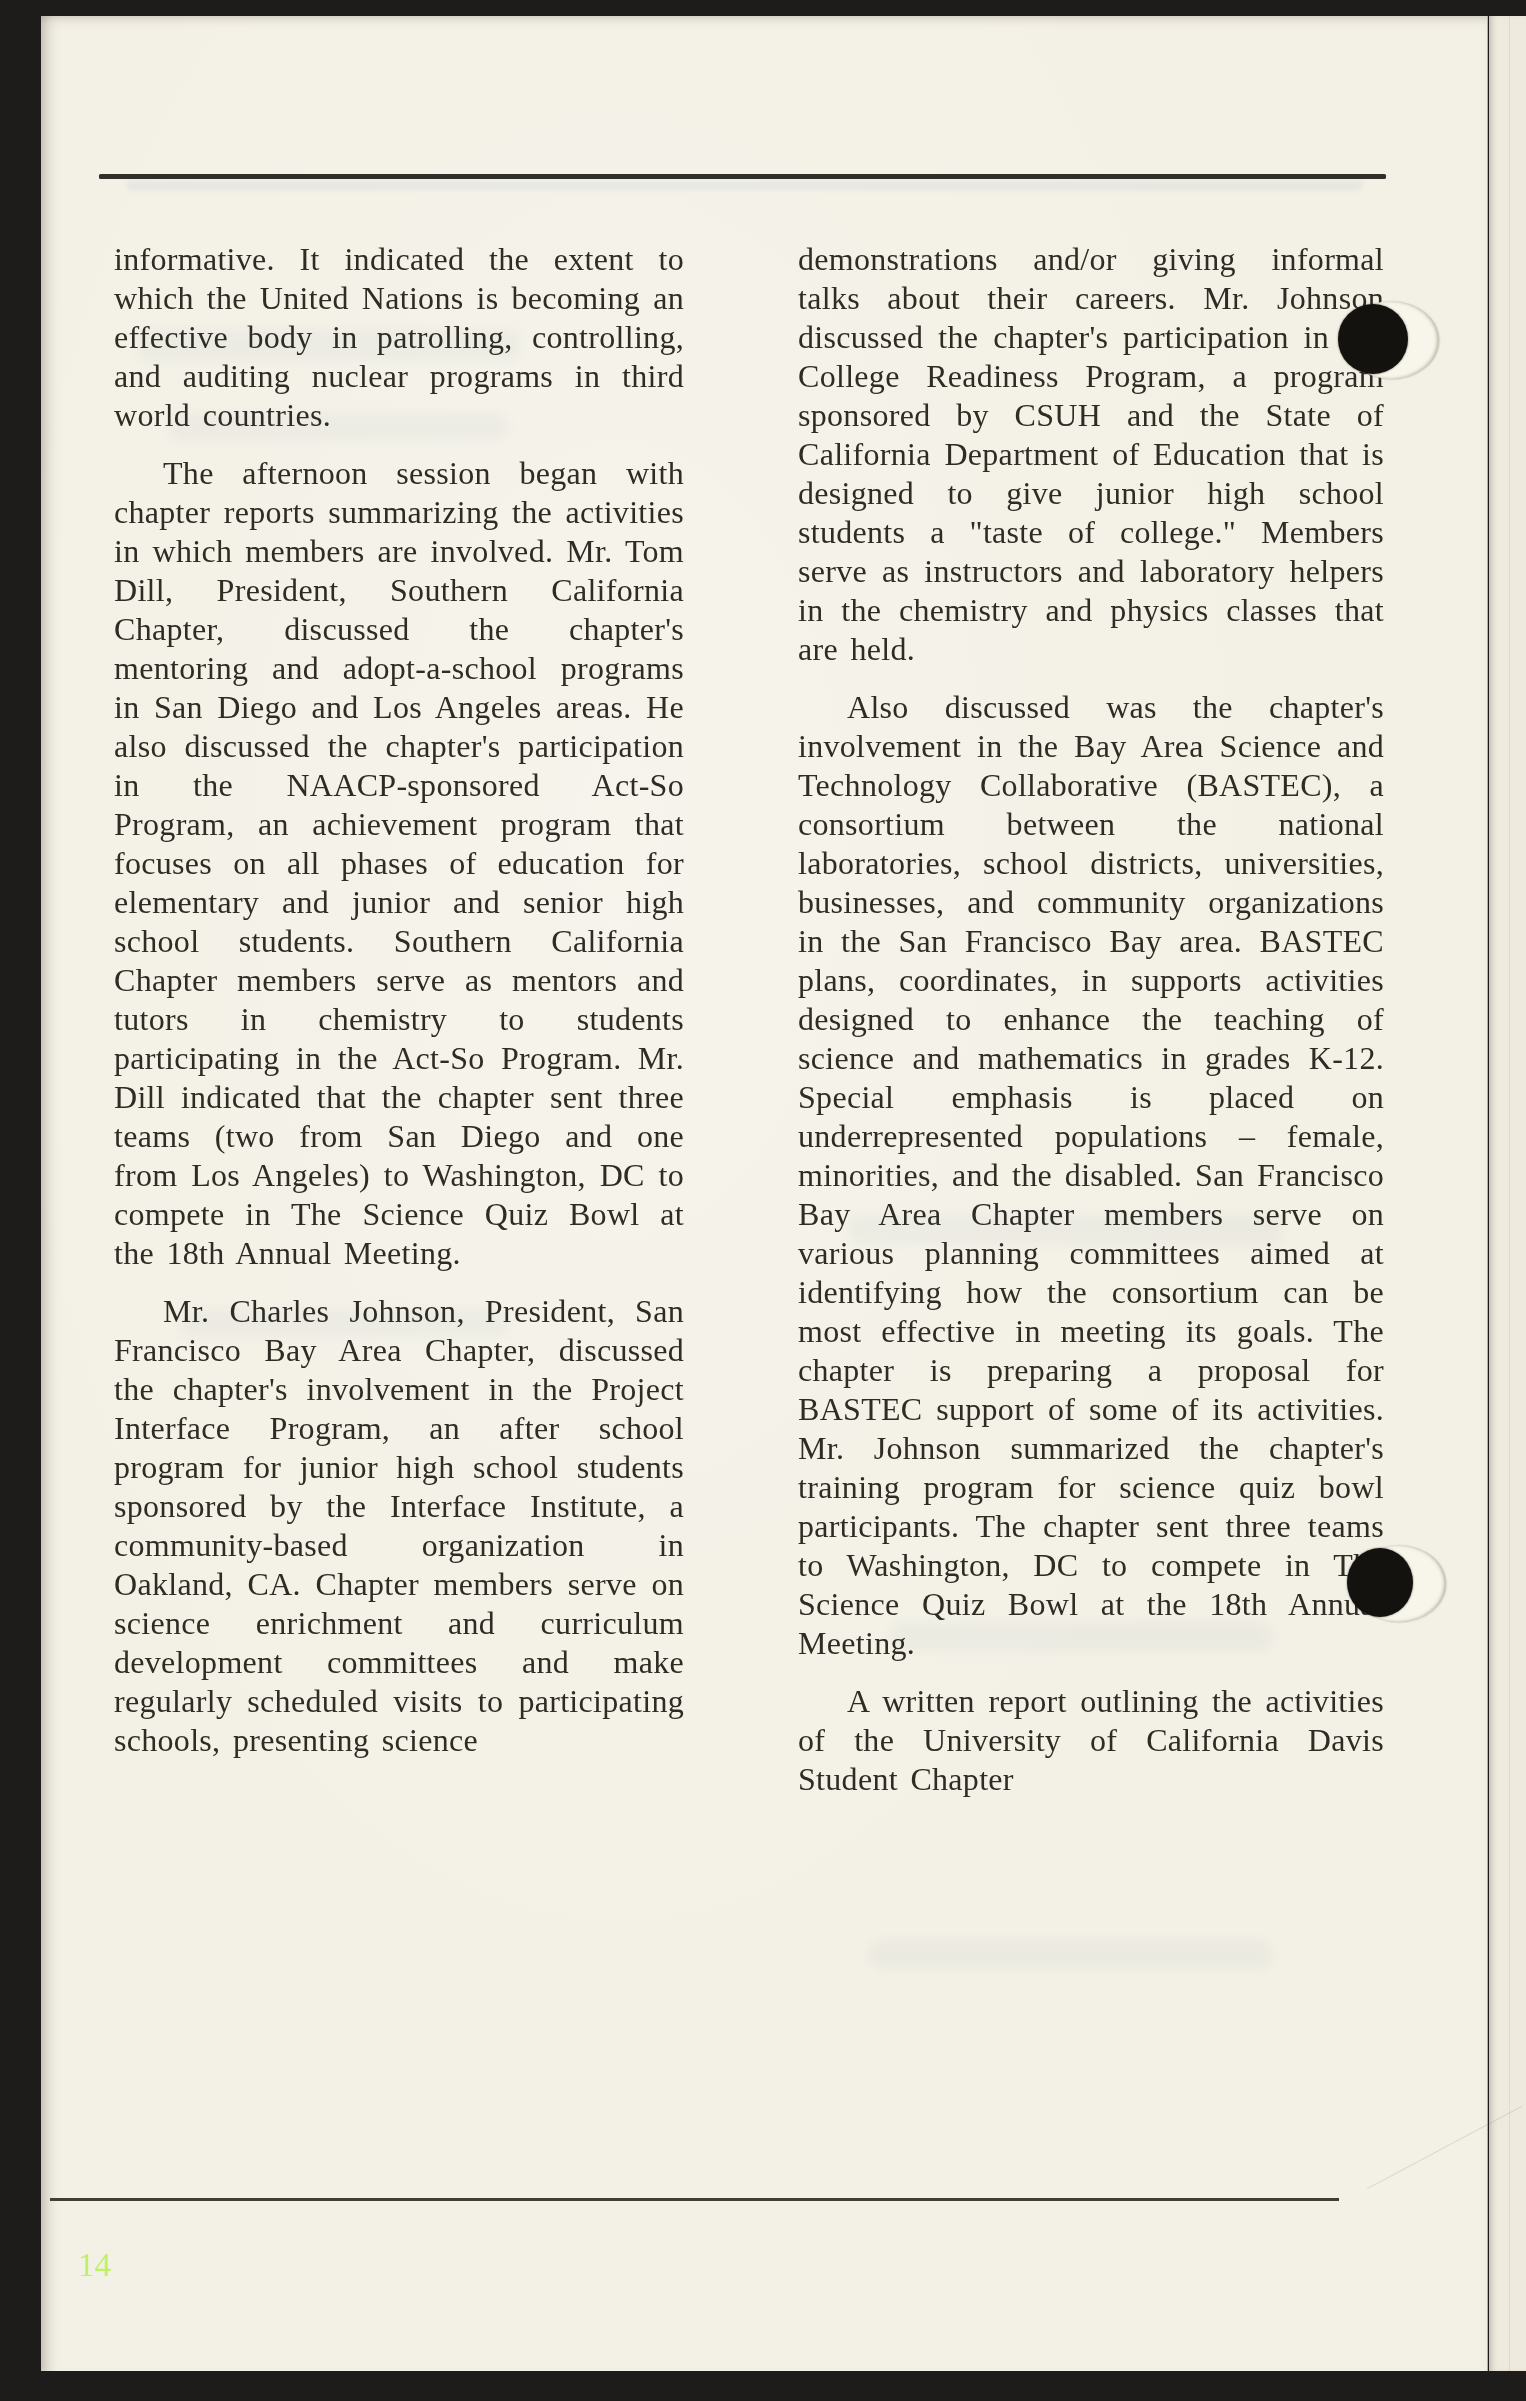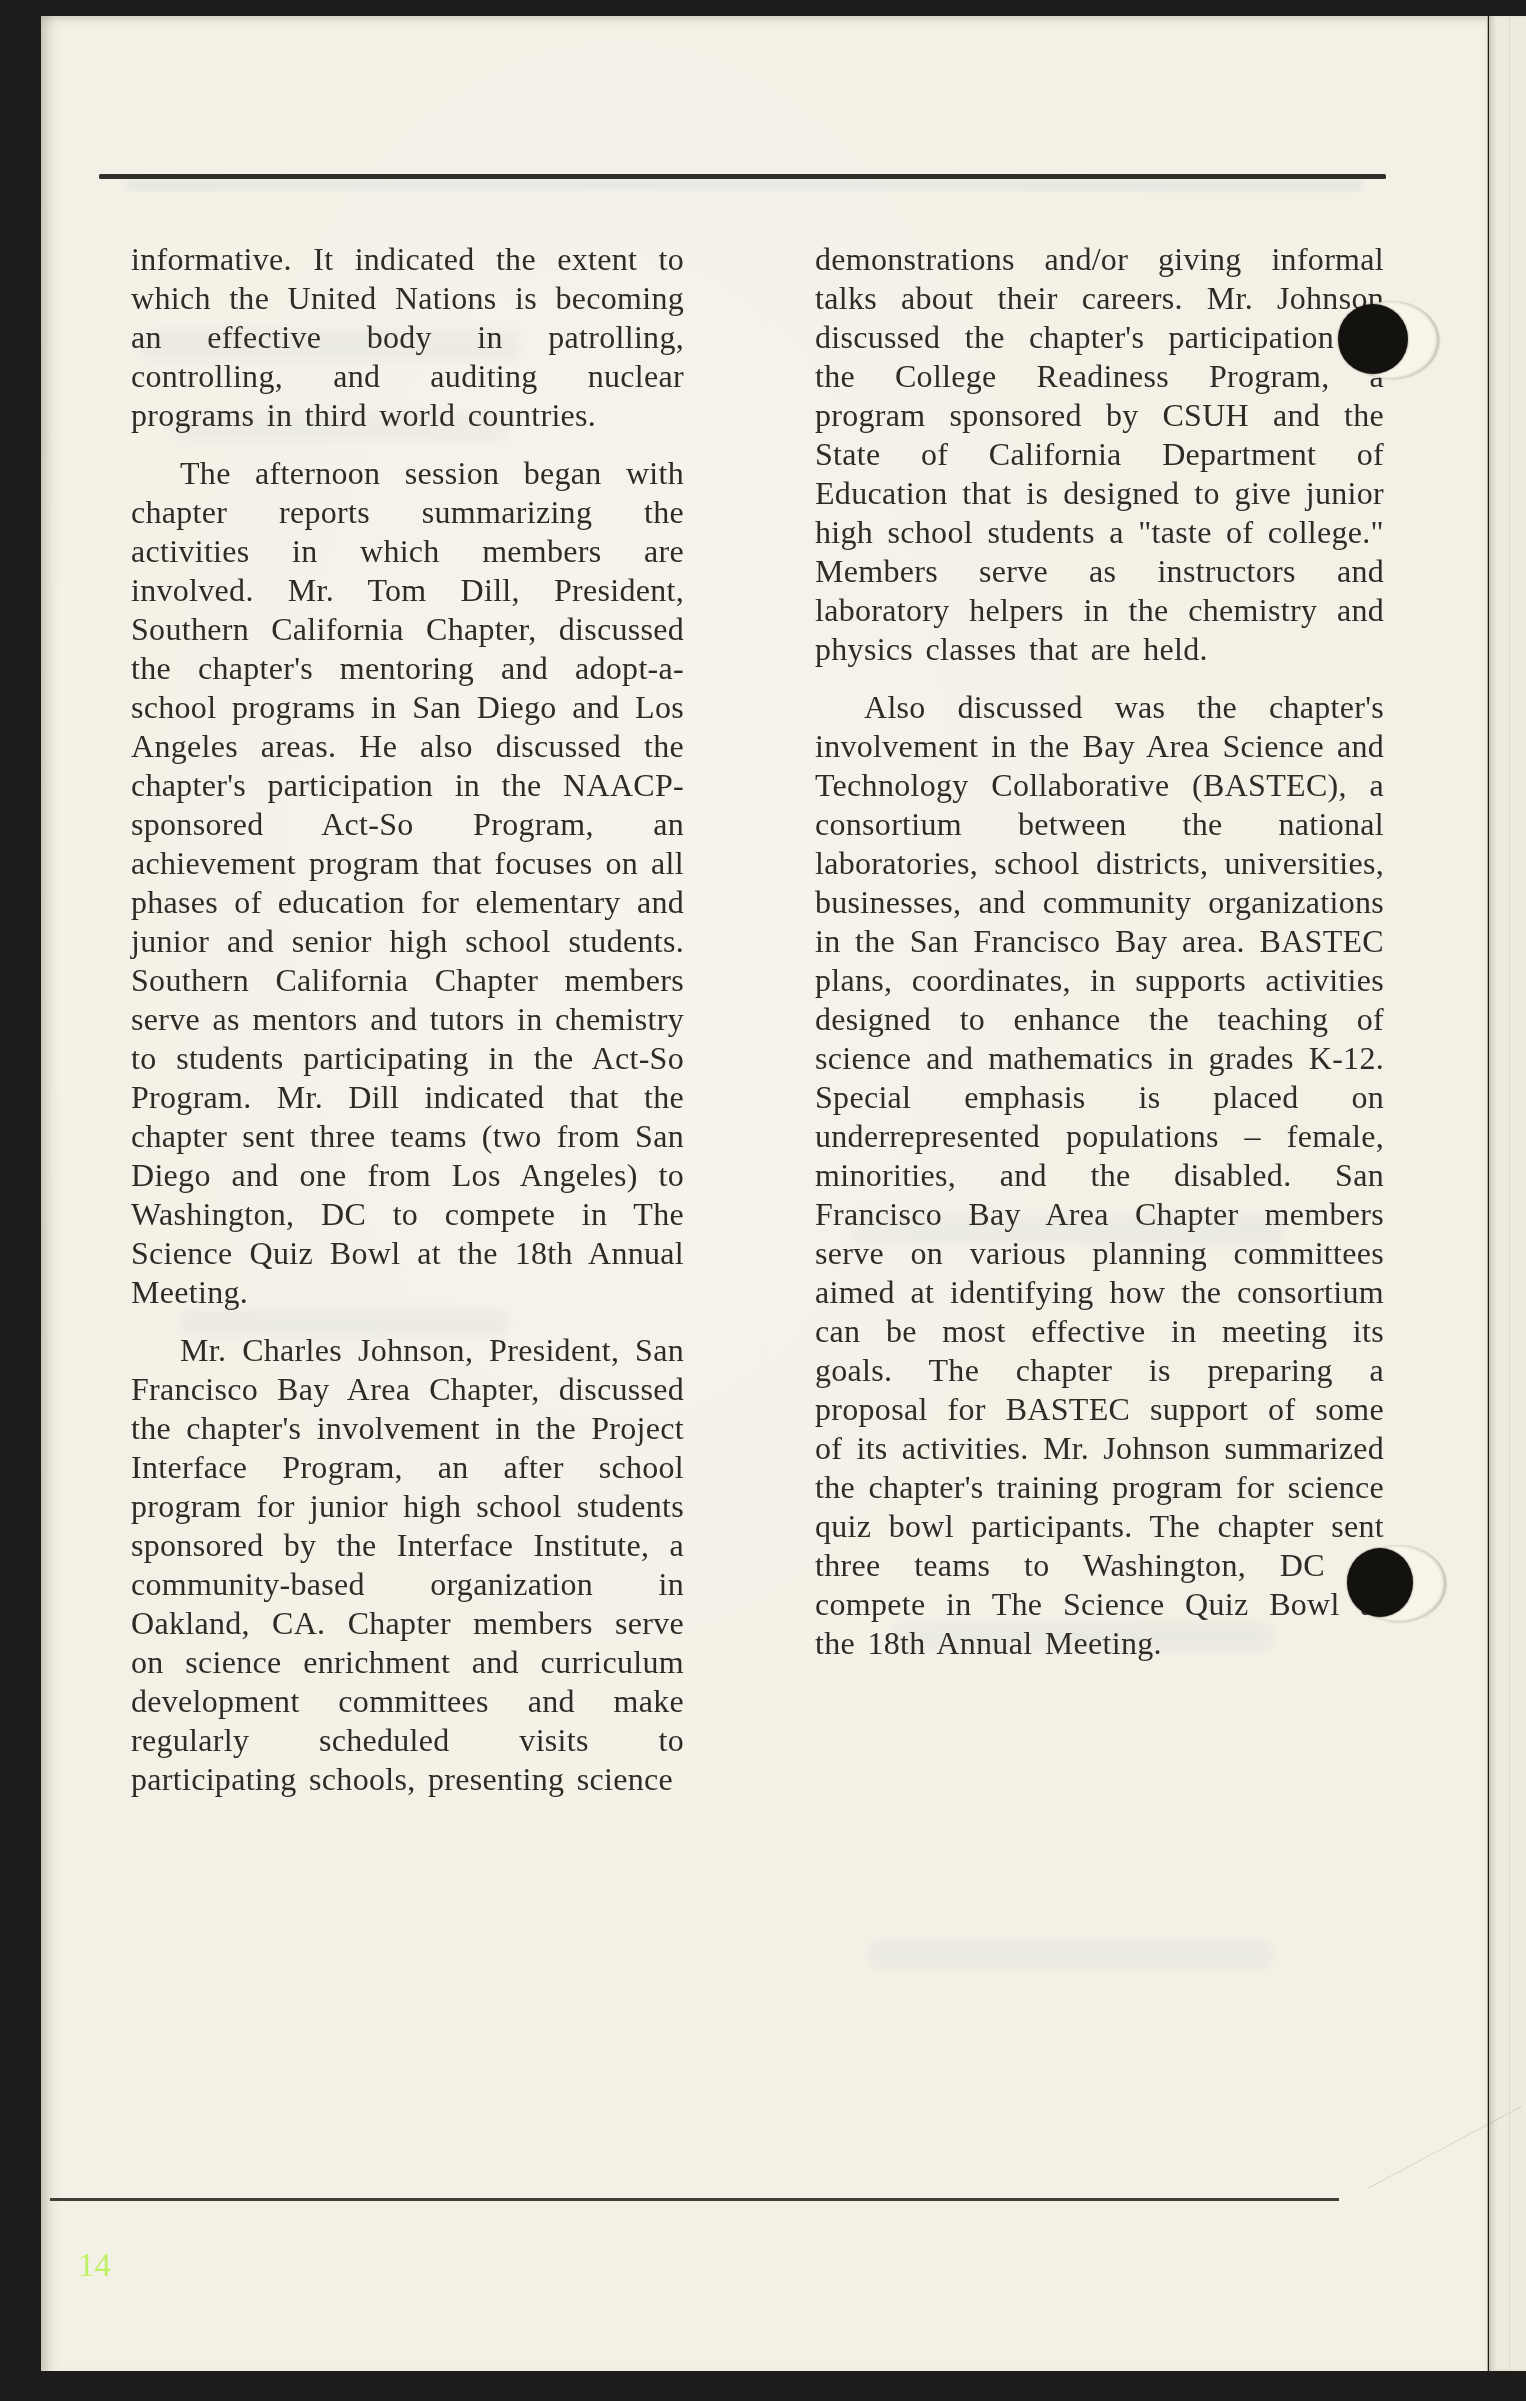--- a/index.html
+++ b/index.html
@@ -71,21 +71,21 @@
     color: #2f2c26;
     font-size: 32px;
     line-height: 39px;
     text-align: justify;
     word-spacing: 4.2px;
     letter-spacing: 0.3px;
   }
   .col-left  { left: 114px;  width: 570px; }
   .col-right { left: 798px; width: 586px; }
   .col p {
-    margin: 0 0 19px 17px;
+    margin: 0 0 19px 0;
     text-indent: 49px;
   }
   .col p:first-child { text-indent: 0; }
   
   .page-number {
     position: absolute;
     left: 78px; top: 2247px;
     color: #bef264;
     font-size: 33px;
     line-height: 37px;
@@ -147,20 +147,21 @@
 
   <div class="col col-left">
     <p>informative. It indicated the extent to which the United Nations is becoming an effective body in patrolling, controlling, and auditing nuclear programs in third world countries.</p>
     <p>The afternoon session began with chapter reports summarizing the activities in which members are involved. Mr. Tom Dill, President, Southern California Chapter, discussed the chapter's mentoring and adopt-a-school programs in San Diego and Los Angeles areas. He also discussed the chapter's participation in the NAACP-sponsored Act-So Program, an achievement program that focuses on all phases of education for elementary and junior and senior high school students. Southern California Chapter members serve as mentors and tutors in chemistry to students participating in the Act-So Program. Mr. Dill indicated that the chapter sent three teams (two from San Diego and one from Los Angeles) to Washington, DC to compete in The Science Quiz Bowl at the 18th Annual Meeting.</p>
     <p>Mr. Charles Johnson, President, San Francisco Bay Area Chapter, discussed the chapter's involvement in the Project Interface Program, an after school program for junior high school students sponsored by the Interface Institute, a community-based organization in Oakland, CA. Chapter members serve on science enrichment and curriculum development committees and make regularly scheduled visits to participating schools, presenting science</p>
   </div>
 
   <div class="col col-right">
     <p>demonstrations and/or giving informal talks about their careers. Mr. Johnson discussed the chapter's participation in the College Readiness Program, a program sponsored by CSUH and the State of California Department of Education that is designed to give junior high school students a "taste of college." Members serve as instructors and laboratory helpers in the chemistry and physics classes that are held.</p>
     <p>Also discussed was the chapter's involvement in the Bay Area Science and Technology Collaborative (BASTEC), a consortium between the national laboratories, school districts, universities, businesses, and community organizations in the San Francisco Bay area. BASTEC plans, coordinates, in supports activities designed to enhance the teaching of science and mathematics in grades K-12. Special emphasis is placed on underrepresented populations – female, minorities, and the disabled. San Francisco Bay Area Chapter members serve on various planning committees aimed at identifying how the consortium can be most effective in meeting its goals. The chapter is preparing a proposal for BASTEC support of some of its activities. Mr. Johnson summarized the chapter's training program for science quiz bowl participants. The chapter sent three teams to Washington, DC to compete in The Science Quiz Bowl at the 18th Annual Meeting.</p>
+    <p>A written report outlining the activities of the University of California Davis Student Chapter</p>
   </div>
 
   <div class="hole hole-1">
     <div class="tear"></div>
     <div class="dark"></div>
   </div>
   <div class="hole hole-2">
     <div class="tear"></div>
     <div class="dark"></div>
   </div>

